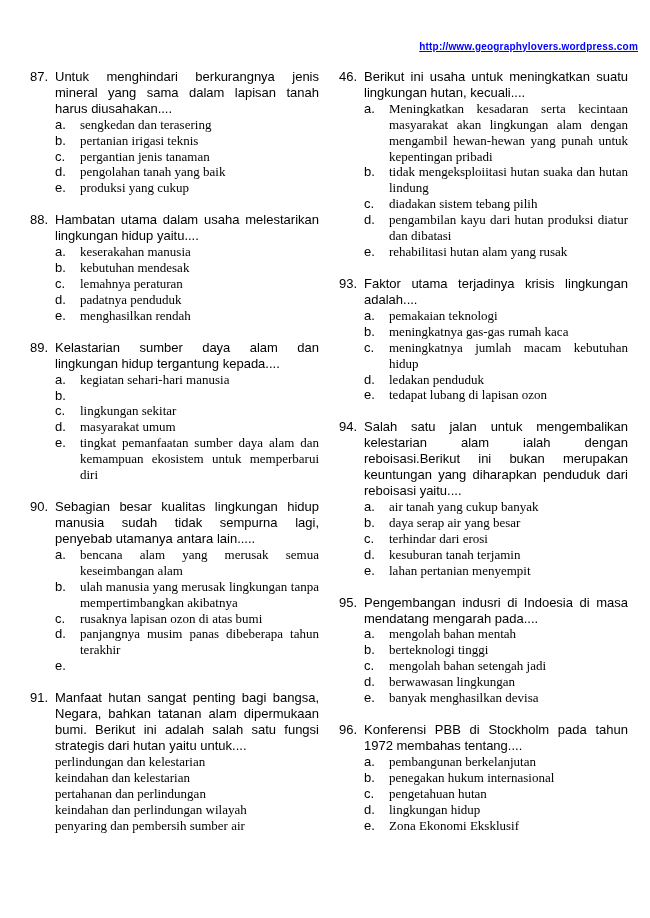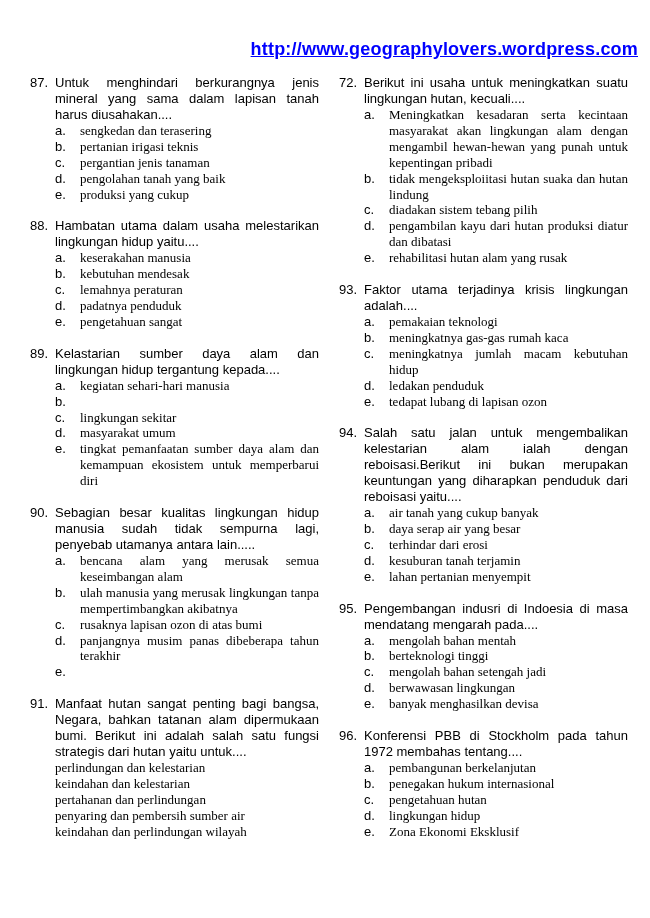--- a/index.html
+++ b/index.html
@@ -17,21 +17,21 @@
   }
   .header {
     text-align:right;
     margin-right:-10px;
     margin-bottom:15px;
     white-space:nowrap;
   }
   .header a {
     color:#0000ff;
     font-weight:bold;
-    font-size:18px;
+    font-size:10px;
     text-decoration:underline;
     letter-spacing:0.2px;
     cursor:pointer;
   }
   .columns {
     display:flex;
     gap:20px;
     align-items:flex-start;
   }
   .col { flex:1 1 0; min-width:0; }
@@ -106,21 +106,21 @@
     <span class="opt-text">lemahnya peraturan</span>
   </div>
 
   <div class="option">
     <span class="opt-letter">d.</span>
     <span class="opt-text">padatnya penduduk</span>
   </div>
 
   <div class="option">
     <span class="opt-letter">e.</span>
-    <span class="opt-text">pengetahuan sangat</span>
+    <span class="opt-text">menghasilkan rendah</span>
   </div>
 </div>
   </div>
 
   <div class="question">
     <div class="q-row">
       <span class="q-num">89.</span>
       <span class="q-text">Kelastarian sumber daya alam dan lingkungan hidup tergantung kepada....</span>
     </div>
     <div class="options">
@@ -198,34 +198,34 @@
     <span class="opt-text">keindahan dan kelestarian</span>
   </div>
 
   <div class="option">
 
     <span class="opt-text">pertahanan dan perlindungan</span>
   </div>
 
   <div class="option">
 
+    <span class="opt-text">keindahan dan perlindungan wilayah</span>
+  </div>
+
+  <div class="option">
+
     <span class="opt-text">penyaring dan pembersih sumber air</span>
   </div>
-
-  <div class="option">
-
-    <span class="opt-text">keindahan dan perlindungan wilayah</span>
-  </div>
 </div>
   </div>
 </div>
     <div class="col">
   <div class="question">
     <div class="q-row">
-      <span class="q-num">72.</span>
+      <span class="q-num">46.</span>
       <span class="q-text">Berikut ini usaha untuk meningkatkan suatu lingkungan hutan, kecuali....</span>
     </div>
     <div class="options">
   <div class="option">
     <span class="opt-letter">a.</span>
     <span class="opt-text">Meningkatkan kesadaran serta kecintaan masyarakat akan lingkungan alam dengan mengambil hewan-hewan yang punah untuk kepentingan pribadi</span>
   </div>
 
   <div class="option">
     <span class="opt-letter">b.</span>

